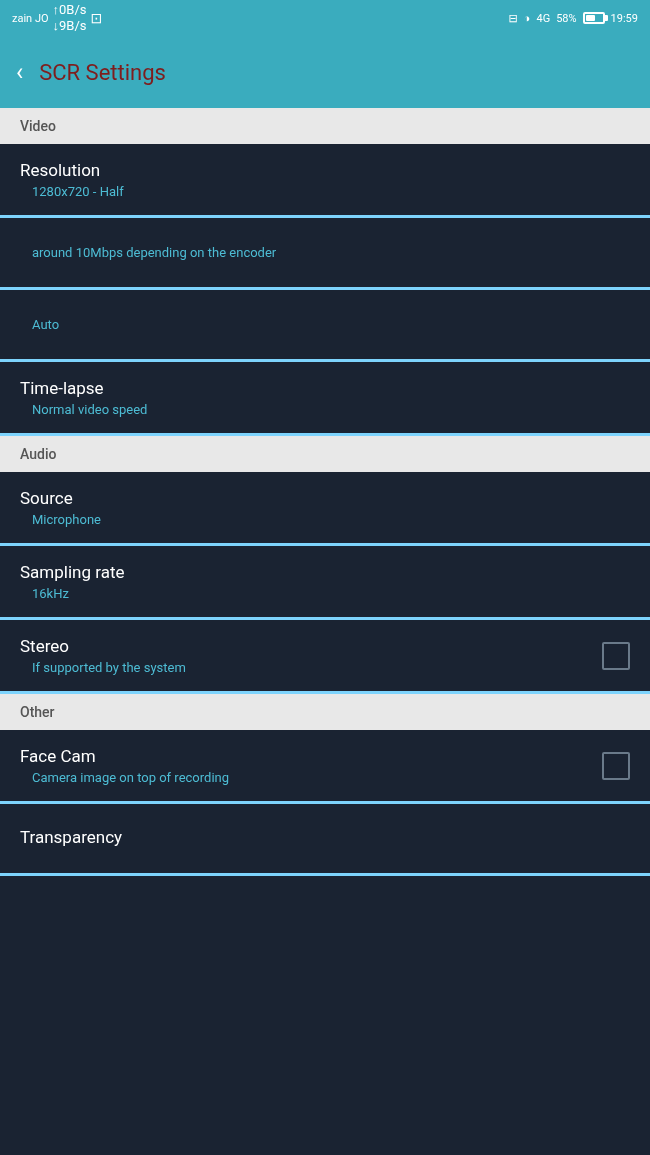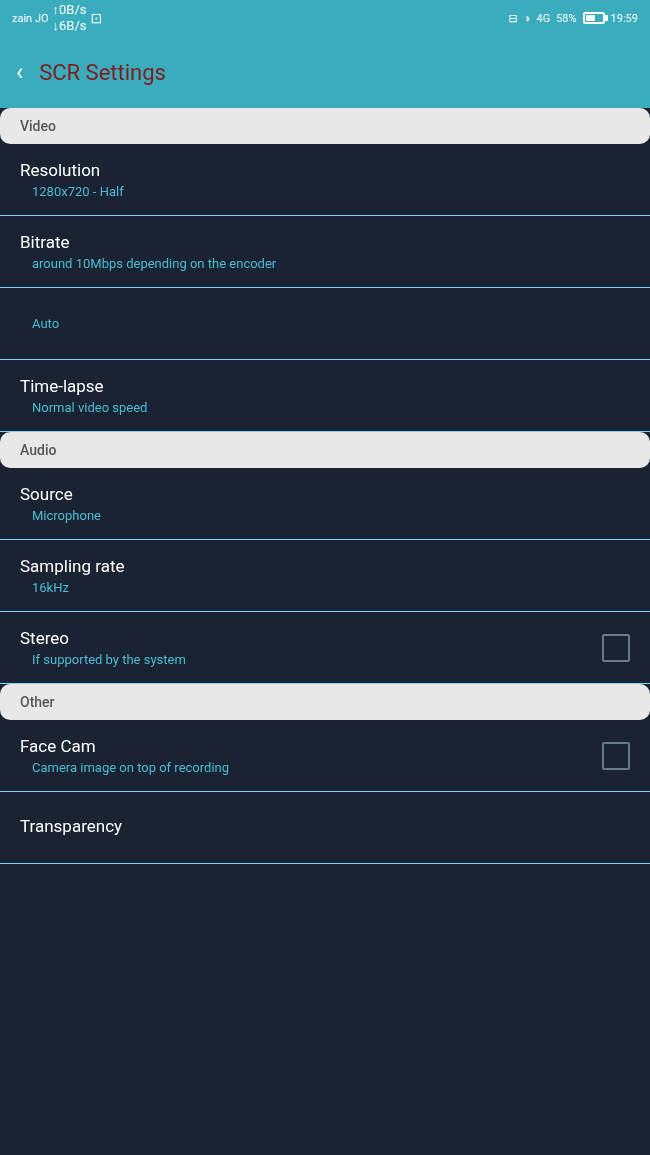--- a/index.html
+++ b/index.html
@@ -87,28 +87,27 @@
       font-weight: 400;
     }
 
     
     .section-header {
       background: #e8e8e8;
       padding: 10px 20px;
       color: #555;
       font-size: 14px;
       font-weight: 500;
-      border-radius: 10px;
     }
 
     
     .setting-item {
       background: #1a2332;
       padding: 16px 20px;
-      border-bottom: 1px solid #7dd3fc;
+      border-bottom: 3px solid #7dd3fc;
       display: flex;
       align-items: center;
       justify-content: space-between;
       min-height: 72px;
     }
     .setting-item-text {
       flex: 1;
     }
     .setting-title {
       color: #ffffff;
@@ -133,21 +132,21 @@
     }
   </style>
 </head>
 <body>
 
 <div class="status-bar">
   <div class="status-left">
     <span>zain JO</span>
     <span style="font-size:13px; line-height:1.2; display:flex; flex-direction:column;">
       <span>↑0B/s</span>
-      <span>↓6B/s</span>
+      <span>↓9B/s</span>
     </span>
     <span style="font-size:14px;">⊡</span>
   </div>
   <div class="status-right">
     <span>⊟</span>
     <span>◑</span>
     <span>4G</span>
     <span>58%</span>
     <span class="battery-icon">
       <span class="battery-body">
@@ -169,21 +168,20 @@
 
 <div class="setting-item">
   <div class="setting-item-text">
     <div class="setting-title">Resolution</div>
     <div class="setting-subtitle">1280x720 - Half</div>
   </div>
 </div>
 
 <div class="setting-item">
   <div class="setting-item-text">
-    <div class="setting-title">Bitrate</div>
     <div class="setting-subtitle">around 10Mbps depending on the encoder</div>
   </div>
 </div>
 
 <div class="setting-item">
   <div class="setting-item-text">
     <div class="setting-subtitle">Auto</div>
   </div>
 </div>
 

